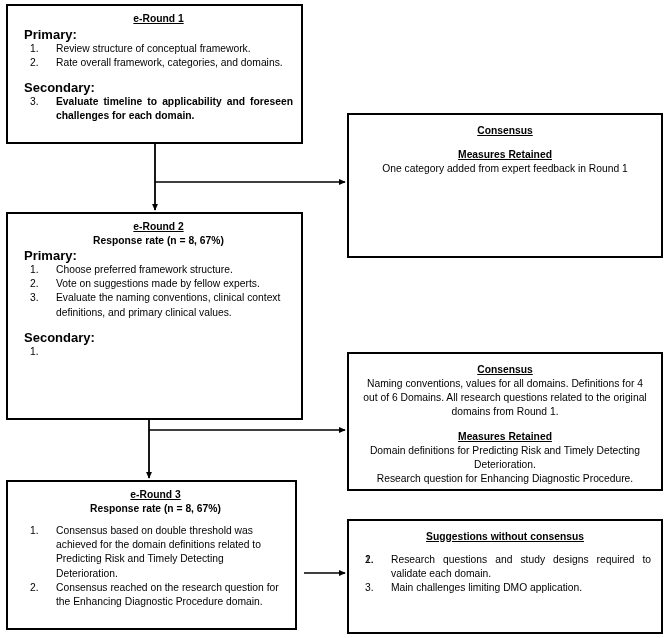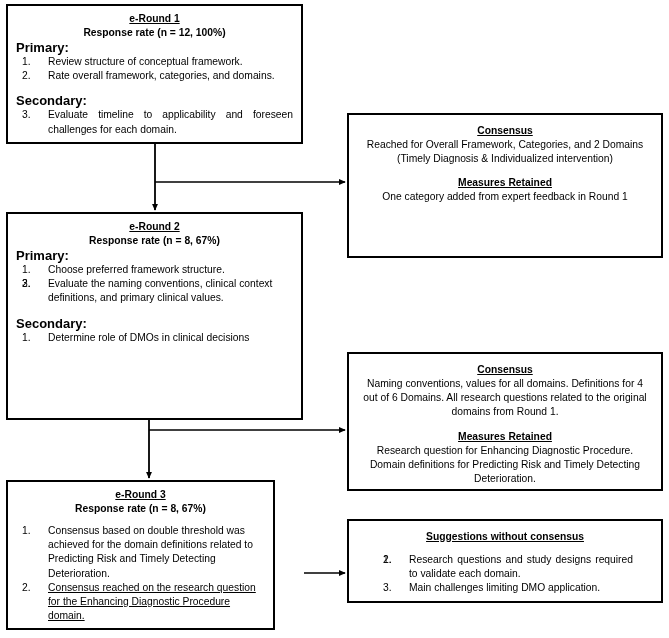--- a/index.html
+++ b/index.html
@@ -16,21 +16,21 @@
     width: 669px;
     height: 638px;
     background: #ffffff;
     overflow: hidden;
   }
   .box {
     position: absolute;
     box-sizing: border-box;
     border: 2.5px solid #000000;
     background: #ffffff;
-    padding: 6px 8px 6px 8px;
+    padding: 6px 8px 6px 16px;
   }
   .hdr {
     text-align: center;
     font-weight: bold;
     font-size: 10.3px;
     line-height: 13.5px;
   }
   .hdr .u { text-decoration: underline; }
   .sect {
     font-weight: bold;
@@ -100,107 +100,105 @@
 
     <path d="M149,430 L345,430" stroke="#000000" stroke-width="1.6" fill="none" marker-end="url(#arrh)"></path>
 
     <path d="M304,573 L345,573" stroke="#000000" stroke-width="1.6" fill="none" marker-end="url(#arrh)"></path>
   </svg>
 
   <div class="box" style="left:6px; top:4px; width:297px; height:140px;">
     <div class="hdr">
       <span class="u">e-Round 1</span>
     </div>
-    <div class="hdr">Response rate (n = 12, 100%)</div>
     <div class="sect">Primary:</div>
     <ol class="list">
       <li>
         <span class="num">1.</span>
         <span class="txt">Review structure of conceptual framework.</span>
       </li>
       <li>
         <span class="num">2.</span>
         <span class="txt">Rate overall framework, categories, and domains.</span>
       </li>
     </ol>
     <div class="spacer"></div>
     <div class="sect">Secondary:</div>
     <ol class="list">
       <li class="just">
         <span class="num">3.</span>
-        <span class="txt" style="display:block;">Evaluate timeline to applicability and foreseen challenges for each domain.</span>
+        <span class="txt" style="display:block;font-weight:bold;">Evaluate timeline to applicability and foreseen challenges for each domain.</span>
       </li>
     </ol>
   </div>
 
   <div class="box" style="left:347px; top:113px; width:316px; height:145px; padding:8px 10px;">
     <div class="chead">Consensus</div>
-    <div class="ctext">Reached for Overall Framework, Categories, and 2 Domains (Timely Diagnosis &amp; Individualized intervention)</div>
     <div class="spacer"></div>
     <div class="chead">Measures Retained</div>
     <div class="ctext">One category added from expert feedback in Round 1</div>
   </div>
 
   <div class="box" style="left:6px; top:212px; width:297px; height:208px;">
     <div class="hdr">
       <span class="u">e-Round 2</span>
     </div>
     <div class="hdr">Response rate (n = 8, 67%)</div>
     <div class="sect">Primary:</div>
     <ol class="list">
       <li>
         <span class="num">1.</span>
         <span class="txt">Choose preferred framework structure.</span>
       </li>
       <li>
         <span class="num">2.</span>
+        <span class="txt">Vote on suggestions made by fellow experts.</span>
       </li>
       <li>
         <span class="num">3.</span>
         <span class="txt" style="display:block;">Evaluate the naming conventions, clinical context definitions, and primary clinical values.</span>
       </li>
     </ol>
     <div class="spacer"></div>
     <div class="sect">Secondary:</div>
     <ol class="list">
       <li>
         <span class="num">1.</span>
-        <span class="txt">Determine role of DMOs in clinical decisions</span>
       </li>
     </ol>
   </div>
 
   <div class="box" style="left:347px; top:352px; width:316px; height:139px; padding:8px 10px;">
     <div class="chead">Consensus</div>
     <div class="ctext">Naming conventions, values for all domains. Definitions for 4 out of 6 Domains. All research questions related to the original domains from Round 1.</div>
     <div class="spacer"></div>
     <div class="chead">Measures Retained</div>
+    <div class="ctext">Domain definitions for Predicting Risk and Timely Detecting Deterioration.</div>
     <div class="ctext">Research question for Enhancing Diagnostic Procedure.</div>
-    <div class="ctext">Domain definitions for Predicting Risk and Timely Detecting Deterioration.</div>
-  </div>
-
-  <div class="box" style="left:6px; top:480px; width:269px; height:150px;">
+  </div>
+
+  <div class="box" style="left:6px; top:480px; width:291px; height:150px;">
     <div class="hdr">
       <span class="u">e-Round 3</span>
     </div>
     <div class="hdr">Response rate (n = 8, 67%)</div>
     <div class="spacer"></div>
     <ol class="list">
       <li>
         <span class="num">1.</span>
         <span class="txt" style="display:block;">Consensus based on double threshold was achieved for the domain definitions related to Predicting Risk and Timely Detecting Deterioration.</span>
       </li>
       <li>
         <span class="num">2.</span>
-        <span class="txt" style="display:block;text-decoration:underline;">Consensus reached on the research question for the Enhancing Diagnostic Procedure domain.</span>
-      </li>
-    </ol>
-  </div>
-
-  <div class="box" style="left:347px; top:519px; width:316px; height:84px; padding:8px 28px;">
+        <span class="txt" style="display:block;">Consensus reached on the research question for the Enhancing Diagnostic Procedure domain.</span>
+      </li>
+    </ol>
+  </div>
+
+  <div class="box" style="left:347px; top:519px; width:316px; height:115px; padding:8px 10px;">
     <div class="chead">Suggestions without consensus</div>
     <div class="spacer"></div>
     <ol class="list">
       <li>
         <span class="num">1.</span>
       </li>
       <li class="just">
         <span class="num">2.</span>
         <span class="txt" style="display:block;">Research questions and study designs required to validate each domain.</span>
       </li>

